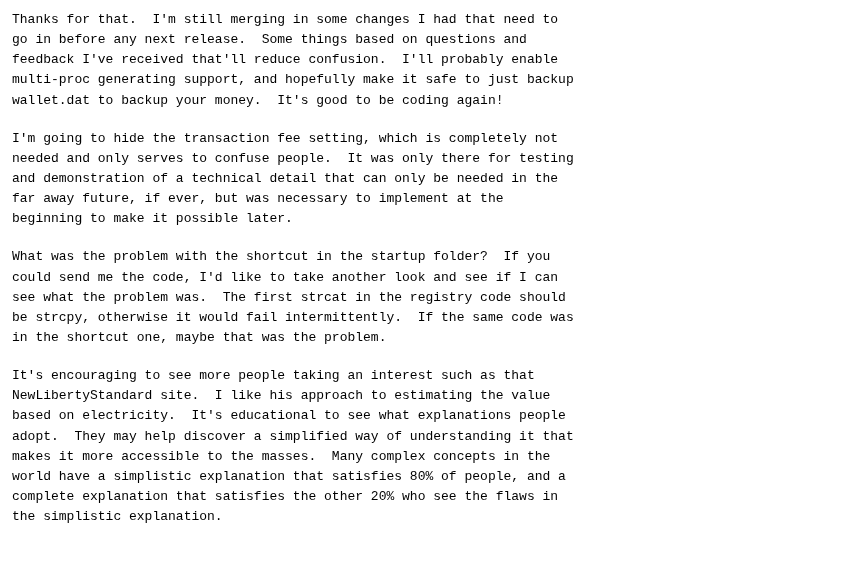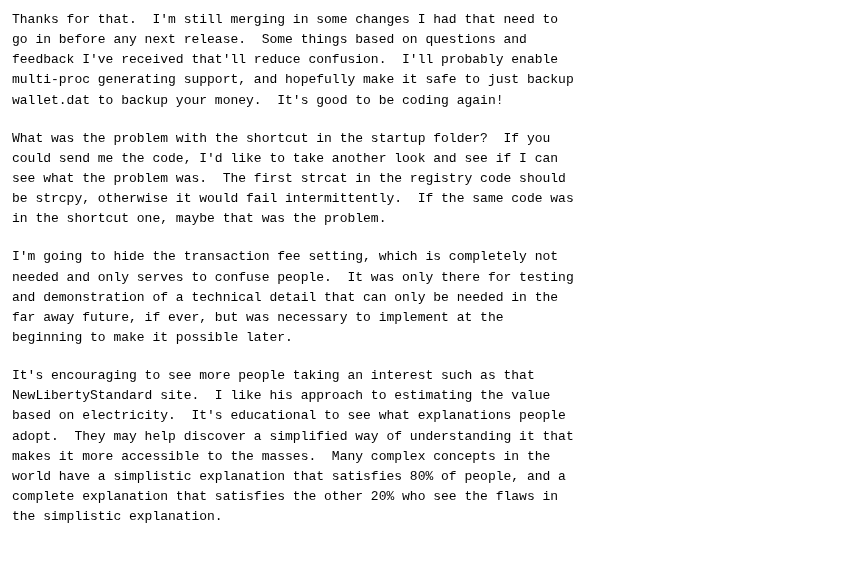--- a/index.html
+++ b/index.html
@@ -28,30 +28,30 @@
   </style>
 </head>
 <body>
 
 <div class="content-area">
 <div class="paragraph">Thanks for that.  I'm still merging in some changes I had that need to
 go in before any next release.  Some things based on questions and
 feedback I've received that'll reduce confusion.  I'll probably enable
 multi-proc generating support, and hopefully make it safe to just backup
 wallet.dat to backup your money.  It's good to be coding again!</div>
+    <div class="paragraph">I'm going to hide the transaction fee setting, which is completely not
+needed and only serves to confuse people.  It was only there for testing
+and demonstration of a technical detail that can only be needed in the
+far away future, if ever, but was necessary to implement at the
+beginning to make it possible later.</div>
     <div class="paragraph">What was the problem with the shortcut in the startup folder?  If you
 could send me the code, I'd like to take another look and see if I can
 see what the problem was.  The first strcat in the registry code should
 be strcpy, otherwise it would fail intermittently.  If the same code was
 in the shortcut one, maybe that was the problem.</div>
-    <div class="paragraph">I'm going to hide the transaction fee setting, which is completely not
-needed and only serves to confuse people.  It was only there for testing
-and demonstration of a technical detail that can only be needed in the
-far away future, if ever, but was necessary to implement at the
-beginning to make it possible later.</div>
     <div class="paragraph">It's encouraging to see more people taking an interest such as that
 NewLibertyStandard site.  I like his approach to estimating the value
 based on electricity.  It's educational to see what explanations people
 adopt.  They may help discover a simplified way of understanding it that
 makes it more accessible to the masses.  Many complex concepts in the
 world have a simplistic explanation that satisfies 80% of people, and a
 complete explanation that satisfies the other 20% who see the flaws in
 the simplistic explanation.</div>
   </div>
 

